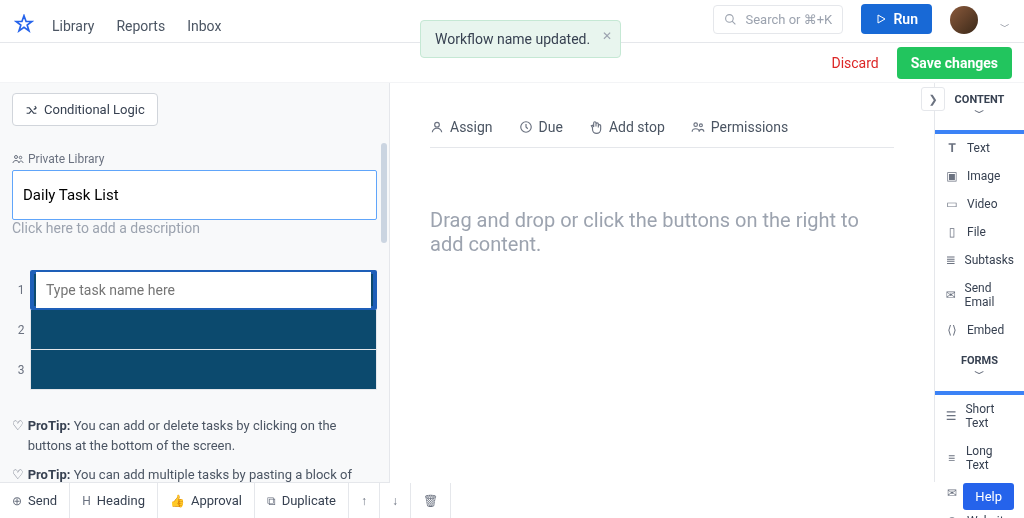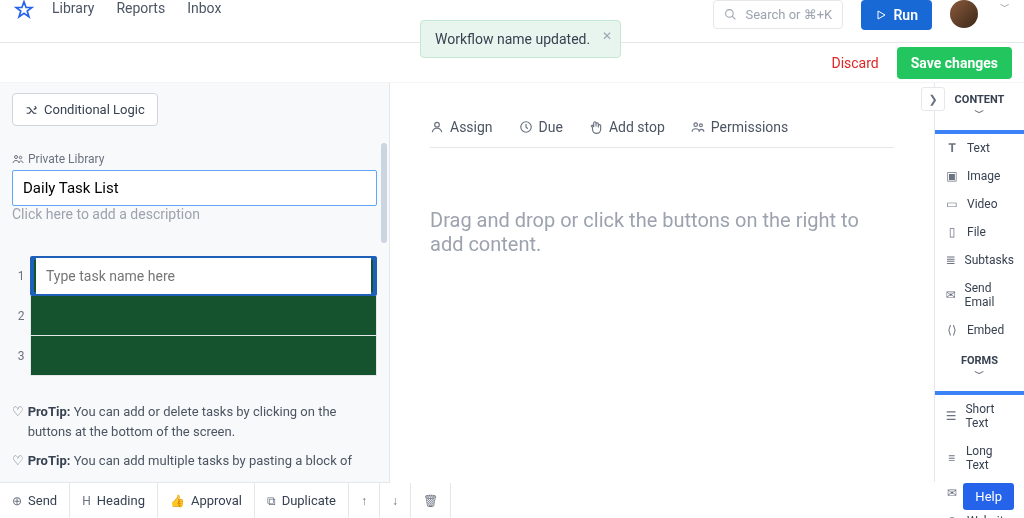--- a/index.html
+++ b/index.html
@@ -1,40 +1,40 @@
 <!DOCTYPE html>
 <html><head>
 <meta charset="utf-8">
 <style>
   * { box-sizing: border-box; margin: 0; padding: 0; font-family: -apple-system, BlinkMacSystemFont, "Segoe UI", Roboto, sans-serif; }
   body { width: 1024px; height: 518px; overflow: hidden; background: #fff; color: #333; font-size: 13px; }
-  .topbar { height: 43px; border-bottom: 1px solid #e5e7eb; display: flex; align-items: flex-start; padding: 0 14px; gap: 18px; }
+  .topbar { height: 43px; border-bottom: 1px solid #e5e7eb; display: flex; align-items: flex-end; padding: 8px 14px; gap: 18px; }
   .logo { width: 20px; height: 20px; }
   .nav { display: flex; gap: 22px; }
   .nav a { color: #4b5563; text-decoration: none; font-size: 14px; }
   .spacer { flex: 1; }
   .search { display:flex; align-items:center; gap:8px; border:1px solid #e5e7eb; border-radius:4px; padding: 6px 10px; width:130px; color:#9ca3af; font-size:13px;}
   .run-btn { background:#1869d6; color:#fff; border:none; border-radius:4px; padding:7px 14px; font-size:14px; font-weight:600; display:flex; align-items:center; gap:6px; }
   .avatar { width:28px; height:28px; border-radius:50%; background:linear-gradient(135deg,#8b5a3c,#3a2818); }
   .chev { color:#6b7280; font-size:10px; margin-left:4px;}
   .actionbar { height:40px; display:flex; align-items:center; justify-content:flex-end; gap:18px; padding-right:12px; border-bottom:1px solid #f3f4f6;}
   .discard { color:#dc2626; font-size:14px; }
   .savebtn { background:#22c55e; color:#fff; border:none; border-radius:4px; padding:8px 14px; font-size:14px; font-weight:700;}
   .toast { position:absolute; top:20px; left:420px; background:#e8f5ee; border:1px solid #c5e8d4; border-radius:4px; padding:10px 30px 10px 14px; font-size:14px; color:#374151; z-index:5;}
   .toast-x { position:absolute; right:8px; top:8px; color:#9ca3af; font-size:12px;}
   .main { display:flex; height:calc(100% - 83px - 36px); }
   .left { width:390px; background:#f8f9fa; border-right:1px solid #e5e7eb; padding:10px 12px 0 12px; position:relative;}
   .cond-btn { background:#fff; border:1px solid #d1d5db; border-radius:4px; padding:8px 12px; font-size:13px; display:inline-flex; align-items:flex-end; gap:6px; color:#374151;}
   .priv { margin-top:26px; color:#6b7280; font-size:12px; display:flex; align-items:center; gap:4px;}
-  .title-input { width:100%; border:1px solid #60a5fa; border-radius:2px; padding:8px 10px; font-size:15px; margin-top:4px; outline:none;}
+  .title-input { width:100%; border:1px solid #60a5fa; border-radius:2px; padding:15px 10px; font-size:15px; margin-top:4px; outline:none;}
   .desc { color:#9ca3af; font-size:14px; margin-top:0; }
   .tasks { margin-top:34px; }
   .task-row { display:flex; align-items:center; margin-bottom:0;}
   .task-num { width:18px; color:#6b7280; font-size:12px; text-align:center;}
-  .task-box { flex:1; height:40px; background:#14532d; border:1px solid #e5e7eb; border-top:none;justify-content:center; }
+  .task-box { flex:1; height:40px; background:#0c4a6e; border:1px solid #e5e7eb; border-top:none;justify-content:center; }
   .task-row:first-child .task-box { border-top:1px solid #e5e7eb; }
   .active-task { border:4px solid #1e5fb8 !important; border-radius:2px; display:flex; align-items:center;}
   .active-task input { flex:1; border:none; outline:none; padding:10px 10px; font-size:14px; background:#fff; margin:2px;}
   .protip { margin-top:26px; font-size:13px; color:#4b5563; line-height:1.5; display:flex; gap:4px;}
   .protip strong { color:#374151;}
   .bulb { flex-shrink:0; color:#6b7280; }
   .scroll-rail { position:absolute; right:2px; top:0; width:6px; height:100%; }
   .scroll-thumb { position:absolute; right:0; top:60px; width:6px; height:100px; background:#cbd5e1; border-radius:3px;}
   .center { flex:1; padding:30px 40px; position:relative; }
   .tab-actions { display:flex; gap:26px; padding:6px 0 12px 0; border-bottom:1px solid #e5e7eb;}

